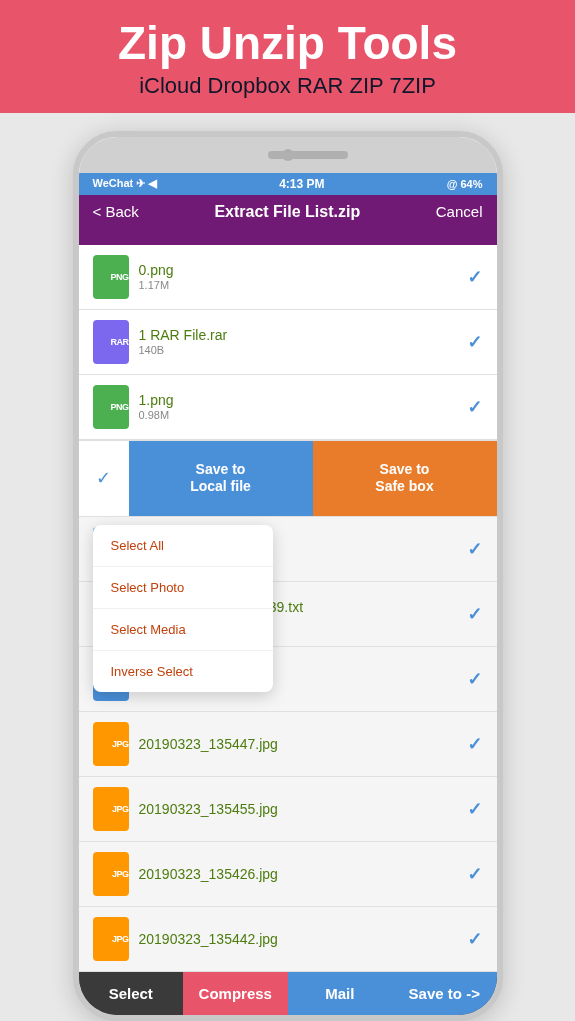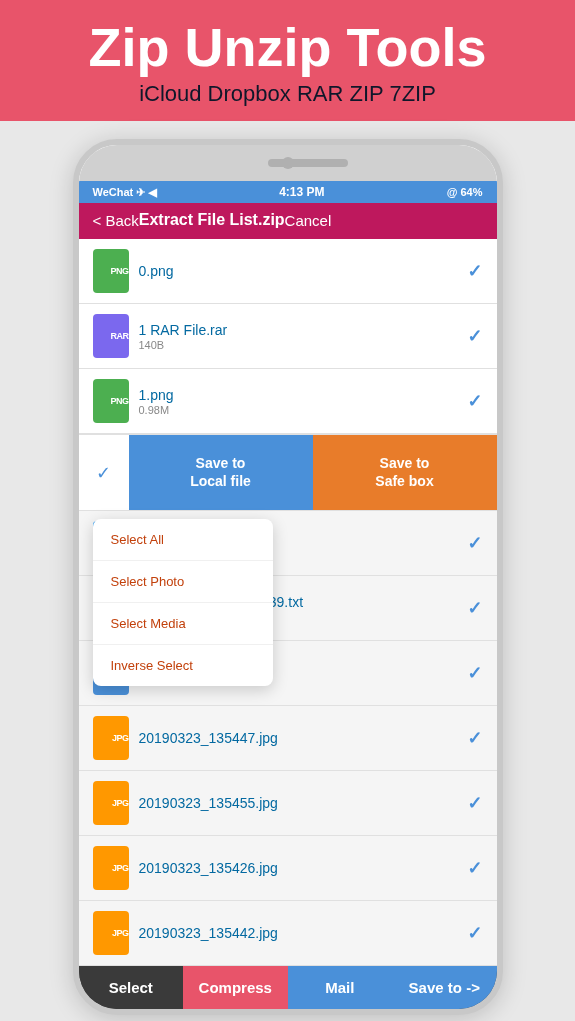--- a/index.html
+++ b/index.html
@@ -11,21 +11,21 @@
       background: #e8e8e8;
     }
 
     
     .banner {
       background: #e8546a;
       text-align: center;
       padding: 18px 10px 14px;
     }
     .banner-title {
-      font-size: 54px;
+      font-size: 46px;
       font-weight: 900;
       color: white;
       letter-spacing: 0px;
       line-height: 1.1;
     }
     .banner-subtitle {
       font-size: 22px;
       font-weight: 500;
       color: #0f172a;
       margin-top: 4px;
@@ -84,24 +84,25 @@
       color: white;
       font-weight: 600;
       gap: 42px;
     }
     .status-left { display: flex; align-items: center; gap: 5px; }
     .status-center { font-size: 12px; font-weight: 600; }
     .status-right { display: flex; align-items: center; gap: 4px; font-size: 11px; }
 
     
     .nav-bar {
-      background: #be185d;
-      display: flex;
-      align-items: center;
-      padding: 8px 14px 10px;
+      background: #701a75;
+      display: flex;
+      align-items: center;
+      justify-content: space-between;
+      padding: 8px 14px 24px;
     }
     .nav-back {
       color: white;
       font-size: 15px;
       display: flex;
       align-items: center;
       gap: 2px;
       font-weight: 500;
     }
     .nav-title {
@@ -141,21 +142,21 @@
       font-weight: 700;
       color: white;
     }
     .file-icon.png { background: #4caf50; }
     .file-icon.rar { background: #7b68ee; }
     .file-icon.txt { background: #2196f3; }
     .file-icon.zip { background: #4a90d9; }
     .file-icon.jpg { background: #ff9800; }
 
     .file-info { flex: 1; }
-    .file-name { font-size: 14px; color: #0369a1; font-weight: 400; }
+    .file-name { font-size: 14px; color: #4d7c0f; font-weight: 400; }
     .file-size { font-size: 11px; color: #888; margin-top: 1px; }
     .file-check {
       color: #4a90d9;
       font-size: 18px;
       font-weight: 700;
     }
 
     
     .action-bar {
       display: flex;
@@ -269,20 +270,21 @@
   </div>
 
   <div class="file-list">
 
     <div class="file-item">
       <div class="file-icon png">
         <span class="icon-label">PNG</span>
       </div>
       <div class="file-info">
         <div class="file-name">0.png</div>
+        <div class="file-size">1.17M</div>
       </div>
       <div class="file-check chk"></div>
     </div>
 
     <div class="file-item">
       <div class="file-icon rar">
         <span class="icon-label">RAR</span>
       </div>
       <div class="file-info">
         <div class="file-name">1 RAR File.rar</div>

